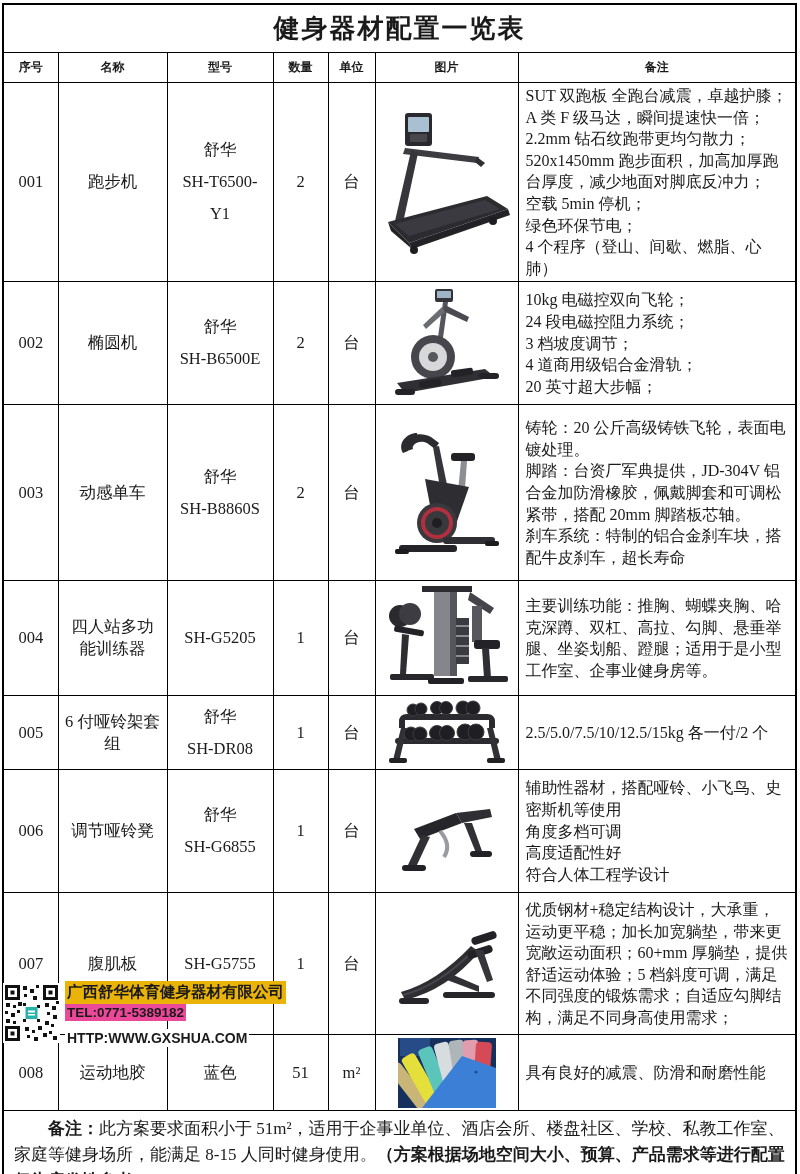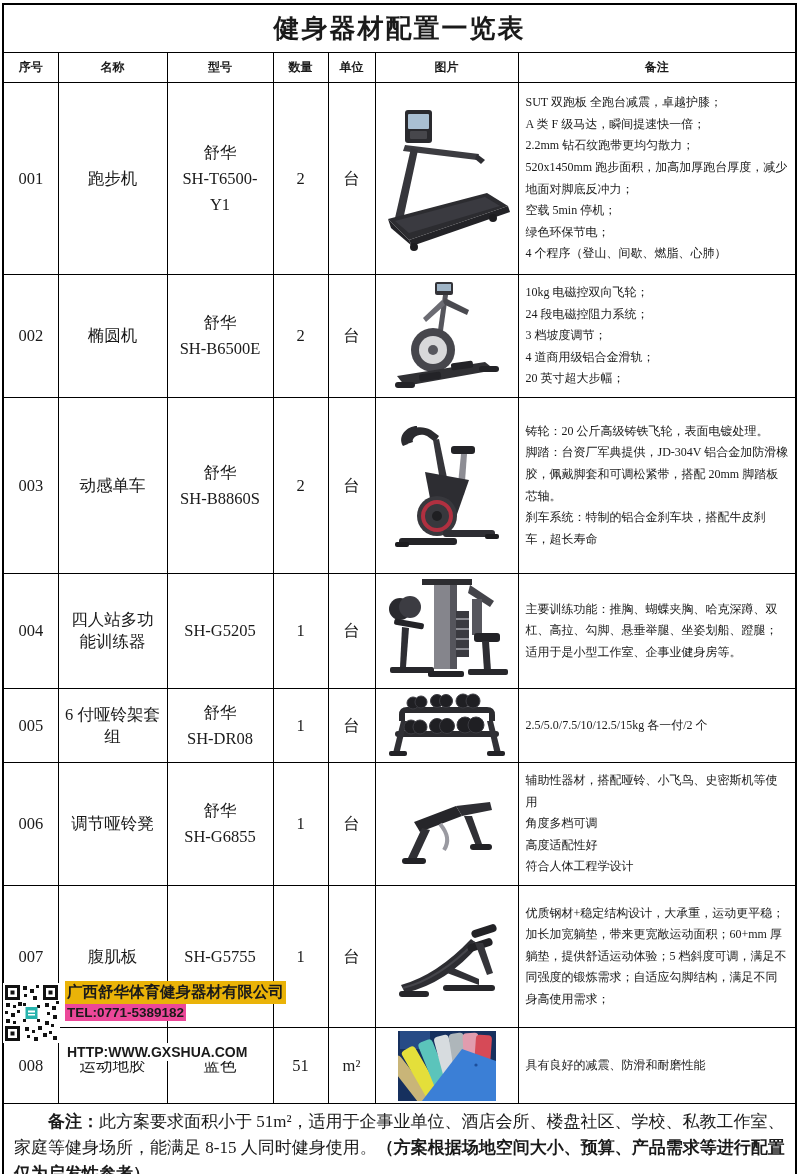--- a/index.html
+++ b/index.html
@@ -15,38 +15,38 @@
   table.sheet td,table.sheet th{border:1px solid #000;overflow:hidden;}
   .title-cell{
     height:45px;text-align:center;vertical-align:middle;
     font-family:"Liberation Sans","DejaVu Sans",sans-serif;
     font-size:26px;font-weight:bold;letter-spacing:2px;
   }
   .head-row th{
     height:27px;font-size:12px;font-weight:bold;text-align:center;vertical-align:middle;
   }
   td.c{text-align:center;vertical-align:middle;font-size:16.5px;padding:0 6px;}
-  td.model{white-space:pre-line;line-height:26px;}
+  td.model{white-space:pre-line;line-height:32px;}
   td.remark{
-    text-align:left;vertical-align:middle;font-size:12px;line-height:21.6px;
+    text-align:left;vertical-align:middle;font-size:16px;line-height:21.6px;
     padding:2px 6px 2px 7px;white-space:pre-line;margin-left:12px;
   }
   td.pic{text-align:center;vertical-align:middle;padding:0;}
   td.pic svg{display:block;margin:0 auto;}
   .note-cell{padding:5px 10px 4px 10px;vertical-align:top;}
   .note-cell p{margin:0;font-size:17px;line-height:26px;text-indent:2em;}
   .b{font-weight:bold;}
   
   .watermark{position:absolute;left:2px;top:981px;width:300px;z-index:5;
     font-family:"Liberation Sans","DejaVu Sans",sans-serif;}
   .wm-qr{position:absolute;left:1px;top:2px;width:57px;height:60px;background:#fff;}
   .wm-text{position:absolute;left:63px;top:0;}
   .wm-company{font-size:15.5px;font-weight:bold;background:#eab308;padding:1px 2px;display:table;white-space:nowrap;}
   .wm-tel{font-size:13.5px;font-weight:bold;background:#ec4899;padding:1px 2px;display:table;white-space:nowrap;}
-  .wm-url{font-size:14px;font-weight:bold;background:#fff;padding:1px 2px;margin-top:22px;display:table;white-space:nowrap;}
+  .wm-url{font-size:14px;font-weight:bold;background:#fff;padding:1px 2px;margin-top:8px;display:table;white-space:nowrap;}
 </style>
 </head>
 <body>
 
 <table class="sheet">
   <colgroup>
     <col style="width:55px">
       <col style="width:109px">
       <col style="width:106px">
     <col style="width:55px">

